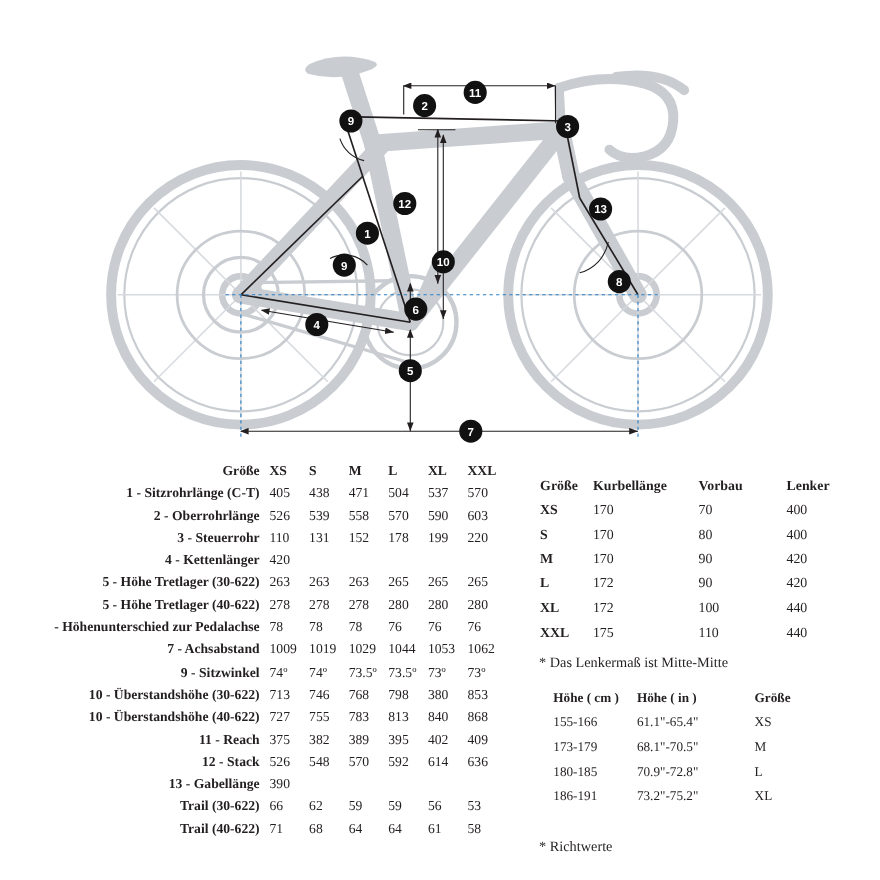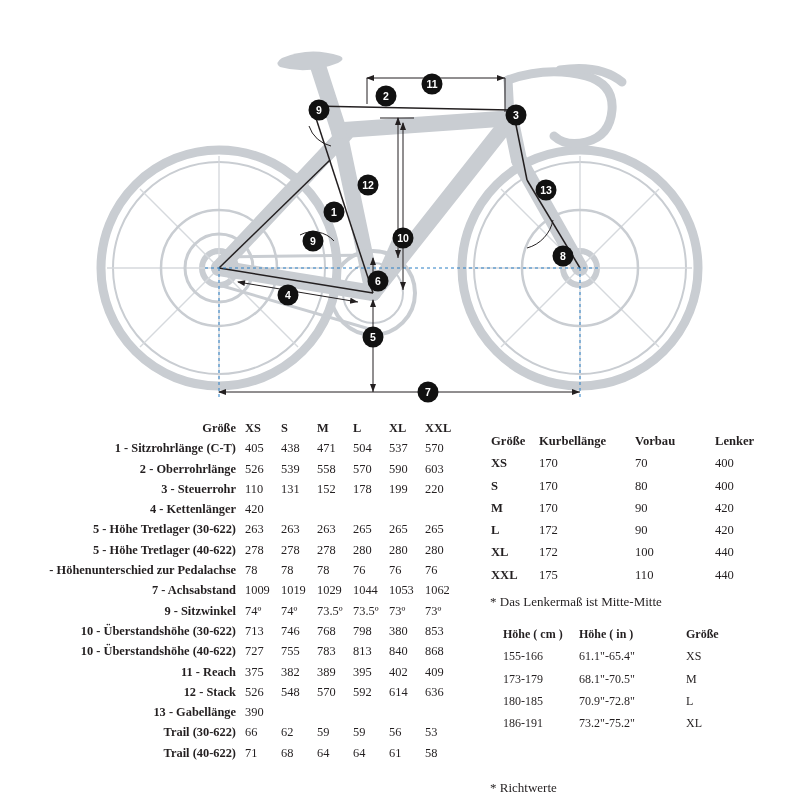--- a/index.html
+++ b/index.html
@@ -105,21 +105,21 @@
     width: 78px;
     text-align: left;
   }
 
   .note {
     position: absolute;
     font-size: 13px;
     font-family: "Liberation Serif", serif;
   }
   #note-lenker { left: 490px; top: 176px; }
-  #note-richt  { left: 490px; top: 362px; }
+  #note-richt  { left: 490px; top: 344px; }
 
   
   #height-table {
     position: absolute;
     left: 490px;
     top: 205px;
     font-size: 12px;
     margin-left: 12px;
   }
   #height-table th, #height-table td {

